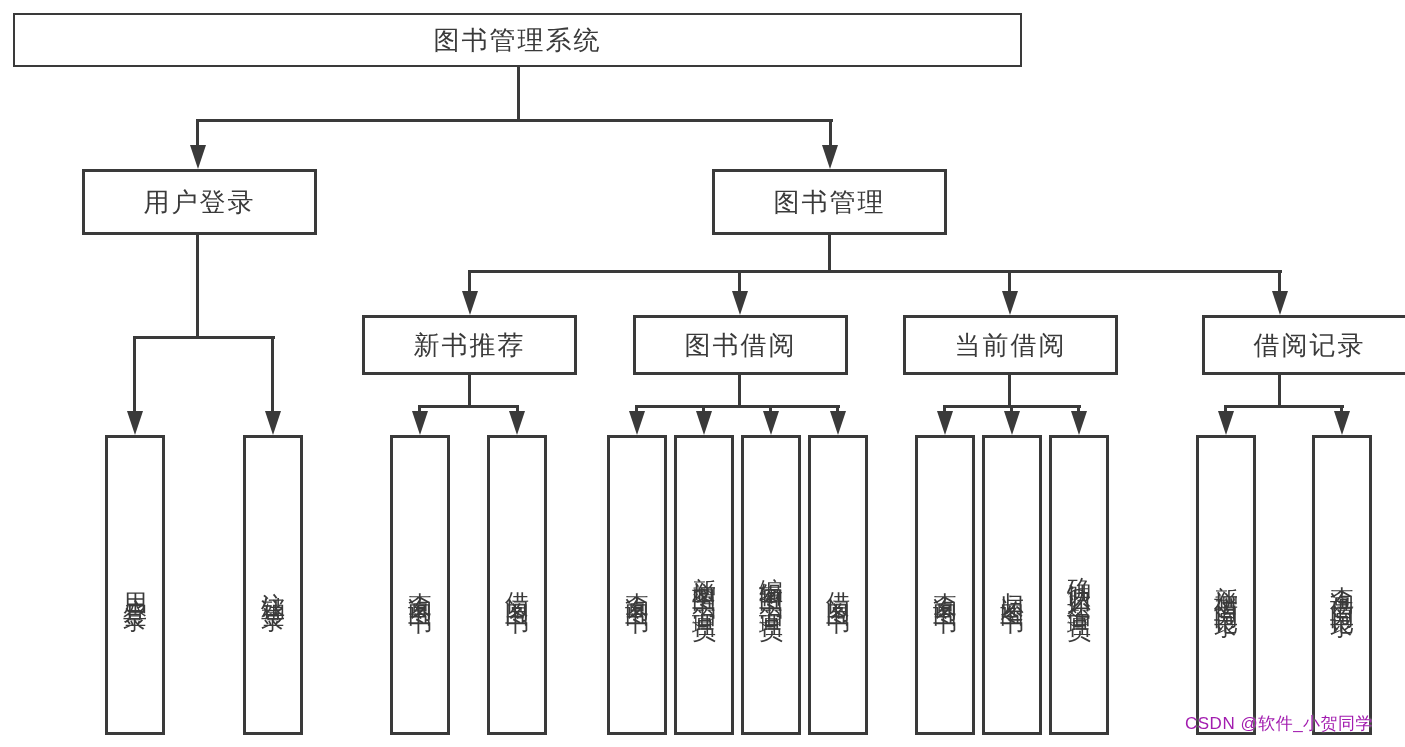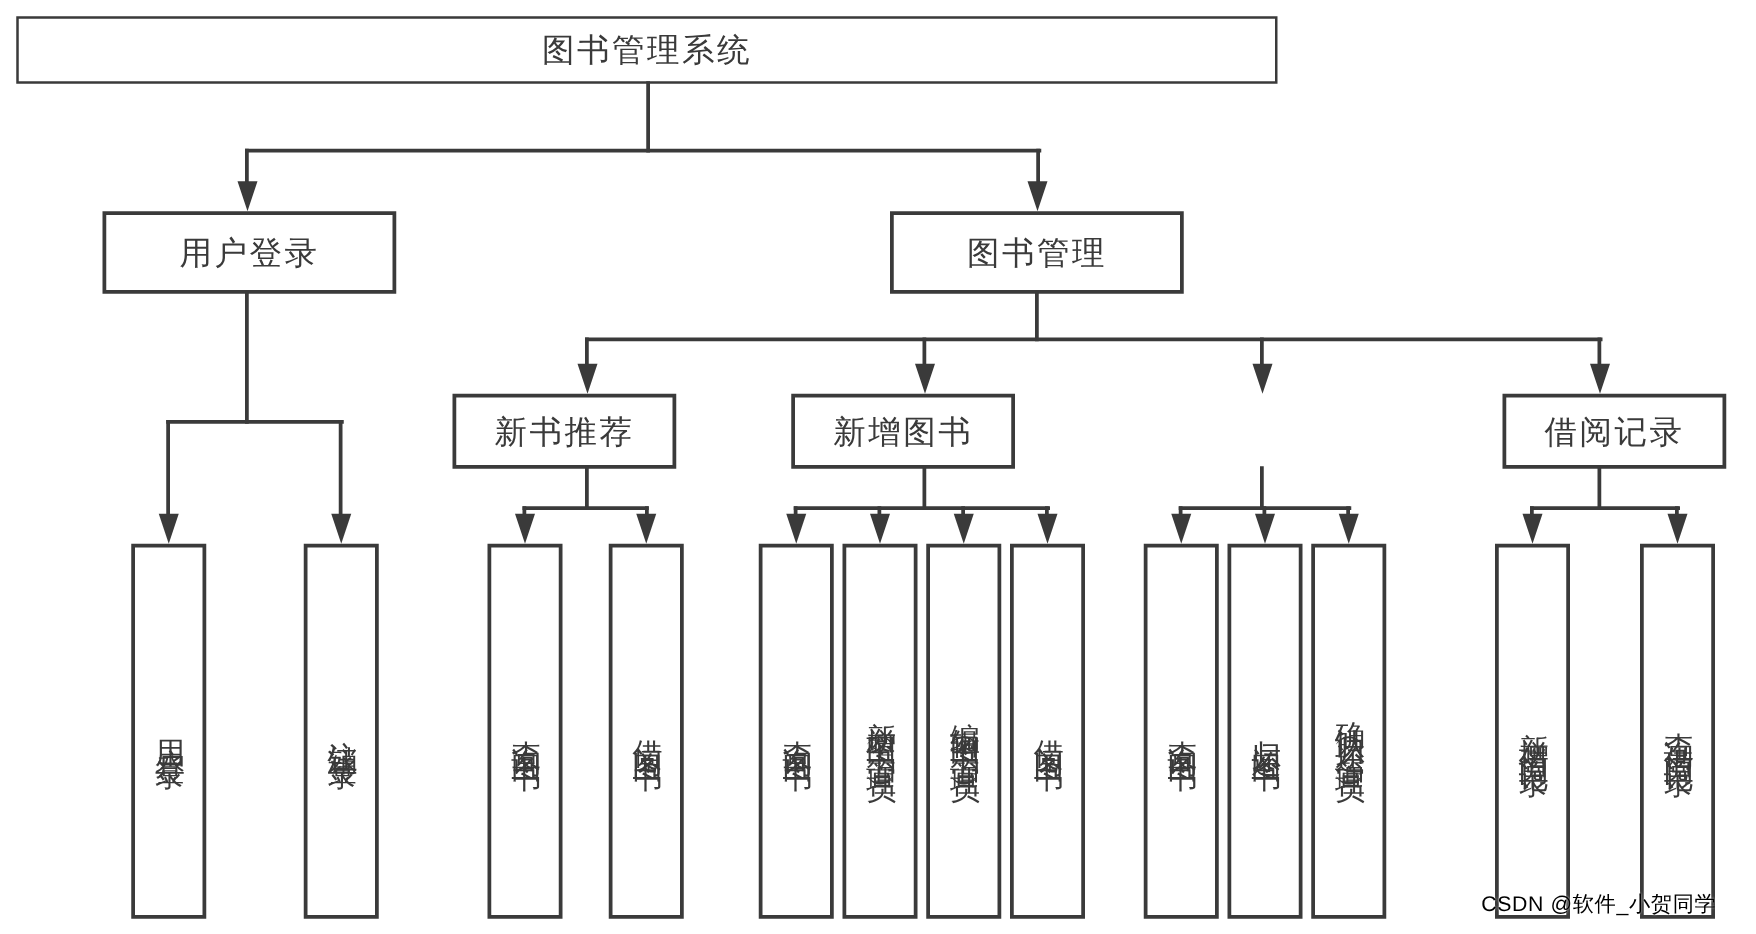--- a/index.html
+++ b/index.html
@@ -23,21 +23,21 @@
     align-items:center;
     justify-content:center;
   }
   .hlabel{
     color:var(--text);
     font-size:26px;
     letter-spacing:2px;
     white-space:nowrap;
   }
   .lvl2{top:169px;width:235px;height:66px;border-width:3px;}
-  .lvl3{top:315px;width:179px;height:60px;border-width:3px;}
+  .lvl3{top:315px;width:215px;height:60px;border-width:3px;}
   .leaf{top:435px;width:60px;height:300px;border-width:3px;}
   .vlabel{
     color:var(--text);
     font-size:24px;
     letter-spacing:6px;
     writing-mode:vertical-rl;
     text-orientation:mixed;
     line-height:1;
     white-space:nowrap;
   }
@@ -45,21 +45,21 @@
   .arrow{
     position:absolute;width:0;height:0;
     border-left:8px solid transparent;
     border-right:8px solid transparent;
     border-top:24px solid var(--line);
   }
   .watermark{
     position:absolute;
     left:1185px;top:712px;
     font-size:17px;
-    color:#000000;
+    color:#a21caf;
     letter-spacing:0.5px;
     white-space:nowrap;
     text-shadow:0 0 2px rgba(255,255,255,0.9);
     z-index:5;
   }
 </style>
 </head>
 <body>
 
 <div class="stage">
@@ -72,21 +72,24 @@
     <span class="hlabel">用户登录</span>
   </div>
   <div class="box lvl2" style="left:712px;text-align:right;">
     <span class="hlabel">图书管理</span>
   </div>
 
   <div class="box lvl3" style="left:362px;">
     <span class="hlabel">新书推荐</span>
   </div>
   <div class="box lvl3" style="left:633px;">
-    <span class="hlabel">新增图书</span>
+    <span class="hlabel">图书借阅</span>
+  </div>
+  <div class="box lvl3" style="left:903px;">
+    <span class="hlabel">当前借阅</span>
   </div>
   <div class="box lvl3" style="left:1202px;">
     <span class="hlabel">借阅记录</span>
   </div>
 
   <div class="box leaf" style="left:105px;">
     <span class="vlabel">用户登录</span>
   </div>
   <div class="box leaf" style="left:243px;">
     <span class="vlabel">注销登录</span>

